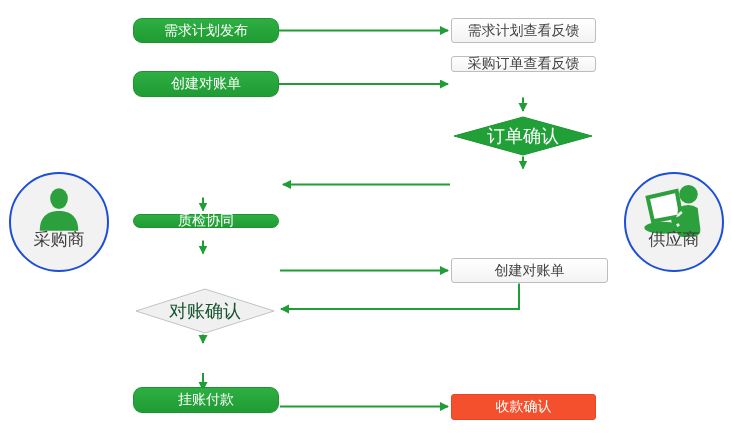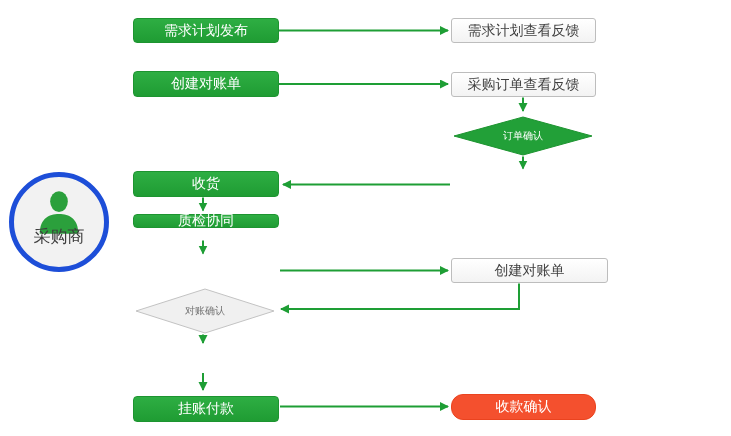--- a/index.html
+++ b/index.html
@@ -3,35 +3,35 @@
 <meta charset="utf-8">
 <style>
   html,body{margin:0;padding:0;background:#ffffff;}
   body{font-family:"Liberation Sans","DejaVu Sans",sans-serif;}
   .canvas{position:relative;width:731px;height:436px;background:#ffffff;overflow:hidden;}
 
   
   .node{position:absolute;display:flex;align-items:center;justify-content:center;
         box-sizing:border-box;font-size:14px;white-space:nowrap;}
   .node.green{background:linear-gradient(#2eae43,#1f9c33);border:1px solid #1d9430;
-        border-radius:4px;color:#ffffff;}
+        border-radius:9px;color:#ffffff;}
   .node.white{background:linear-gradient(#ffffff,#f3f3f3);border:1px solid #bdbdbd;
         border-radius:3px;color:#3f3f3f;}
-  .node.red{background:#f4502e;border:1px solid #ea431f;border-radius:12px;color:#ffffff;}
+  .node.red{background:#f4502e;border:1px solid #ea431f;border-radius:3px;color:#ffffff;}
 
   
   .diamond{position:absolute;}
   .diamond .dlabel{position:absolute;left:0;top:0;width:100%;height:100%;
-        display:flex;align-items:center;justify-content:center;font-size:10px;font-family:Liberation Serif, serif;}
+        display:flex;align-items:center;justify-content:center;font-size:18px;font-family:Liberation Serif, serif;}
   .diamond.green-d .dlabel{color:#ffffff;}
-  .diamond.gray-d .dlabel{color:#737373;}
+  .diamond.gray-d .dlabel{color:#14532d;}
 
   
   .actor{position:absolute;width:100px;height:100px;border-radius:50%;
-        background:#f2f2f2;border:5px solid #1d4ed8;box-sizing:border-box;}
+        background:#f2f2f2;border:2px solid #1d4ed8;box-sizing:border-box;}
   .actor .icon{position:absolute;left:0;top:9px;width:100%;display:flex;justify-content:center;}
   .actor .actor-label{position:absolute;left:0;bottom:19px;width:100%;text-align:center;
         font-size:17px;color:#3d3d3d;}
 
   .arrow-layer{position:absolute;left:0;top:0;}
 </style>
 </head>
 <body>
 
 <div class="canvas">
@@ -53,34 +53,33 @@
       <path d="M280 270.5 L448 270.5" marker-end="url(#ah)"></path>
       <path d="M519 283.5 L519 309 L281 309" marker-end="url(#ah)"></path>
       <path d="M203 334.5 L203 343" marker-end="url(#ah)"></path>
       <path d="M203 373 L203 390" marker-end="url(#ah)"></path>
       <path d="M280 406.5 L448 406.5" marker-end="url(#ah)"></path>
     </g>
   </svg>
 
   <div class="node green" style="left:133px;top:18px;width:146px;height:25px">需求计划发布</div>
   <div class="node green" style="left:133px;top:71px;width:146px;height:26px">创建对账单</div>
-  <div class="node green" style="left:133px;top:171px;width:146px;height:26px">收货</div>
   <div class="node green" style="left:133px;top:214px;width:146px;height:14px">质检协同</div>
 
   <div class="diamond gray-d" style="left:134px;top:288px;width:142px;height:46px">
     <svg width="142" height="46">
       <polygon points="71,1 140,23 71,45 2,23" fill="#f0f0f0" stroke="#c3c3c3" stroke-width="1"></polygon>
     </svg>
     <span class="dlabel">对账确认</span>
   </div>
 
-  <div class="node green" style="left:133px;top:396px;width:146px;height:26px">挂账付款</div>
+  <div class="node green" style="left:133px;top:387px;width:146px;height:26px">挂账付款</div>
 
   <div class="node white" style="left:451px;top:18px;width:145px;height:25px">需求计划查看反馈</div>
-  <div class="node white" style="left:451px;top:72px;width:145px;height:25px">采购订单查看反馈</div>
+  <div class="node white" style="left:451px;top:56px;width:145px;height:16px">采购订单查看反馈</div>
 
   <div class="diamond green-d" style="left:453px;top:116px;width:140px;height:40px">
     <svg width="140" height="40">
       <polygon points="70,1 139,20 70,39 1,20" fill="#22a038" stroke="#1d9430" stroke-width="1"></polygon>
     </svg>
     <span class="dlabel">订单确认</span>
   </div>
 
   <div class="node white" style="left:451px;top:258px;width:157px;height:25px">创建对账单</div>
   <div class="node red" style="left:451px;top:394px;width:145px;height:26px">收款确认</div>
@@ -88,14 +87,27 @@
   <div class="actor" style="left:9px;top:172px">
     <div class="icon">
       <svg width="52" height="52" viewBox="0 0 100 100">
         <ellipse cx="50" cy="30" rx="17" ry="20" fill="#2ba03c"></ellipse>
         <path d="M13,92 C13,63 30,54 50,54 C70,54 87,63 87,92 Z" fill="#2ba03c"></path>
       </svg>
     </div>
     <div class="actor-label">采购商</div>
   </div>
 
+  <div class="actor" style="left:624px;top:172px">
+    <div class="icon">
+      <svg width="66" height="54" viewBox="0 0 100 82">
+        <polygon points="10,22 54,12 61,50 18,58" fill="#ffffff" stroke="#2ba03c" stroke-width="6"></polygon>
+        <ellipse cx="33" cy="68" rx="28" ry="9" fill="#2ba03c"></ellipse>
+        <circle cx="72" cy="17" r="14" fill="#2ba03c"></circle>
+        <path d="M56,38 q16,-9 30,0 l4,32 q1,10 -9,11 l-16,1 q-10,0 -11,-10 z" fill="#2ba03c"></path>
+        <path d="M62,44 q-12,8 -5,22" fill="none" stroke="#f2f2f2" stroke-width="4"></path>
+        <rect x="46" y="52" width="16" height="10" rx="4" fill="#2ba03c" transform="rotate(-18 54 57)"></rect>
+      </svg>
+    </div>
+    <div class="actor-label">供应商</div>
+  </div>
 
 </div>
 
 </body></html>

